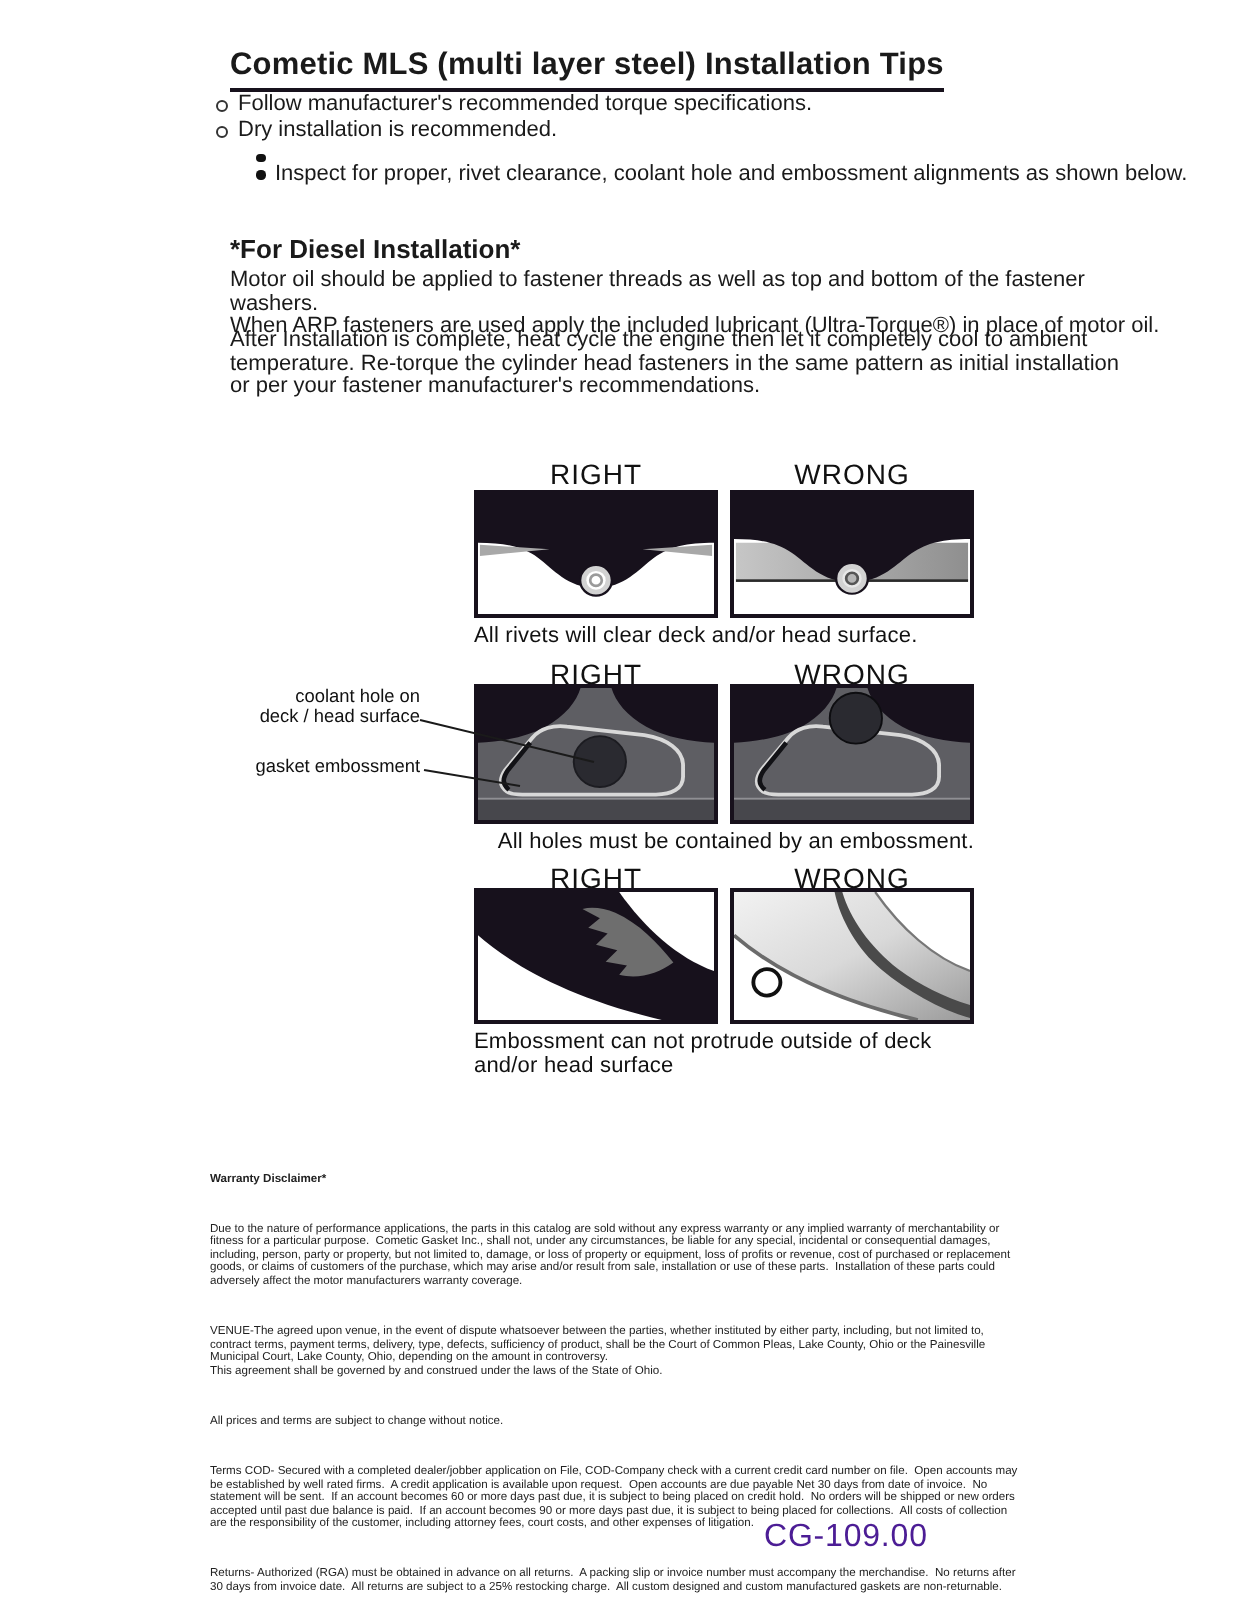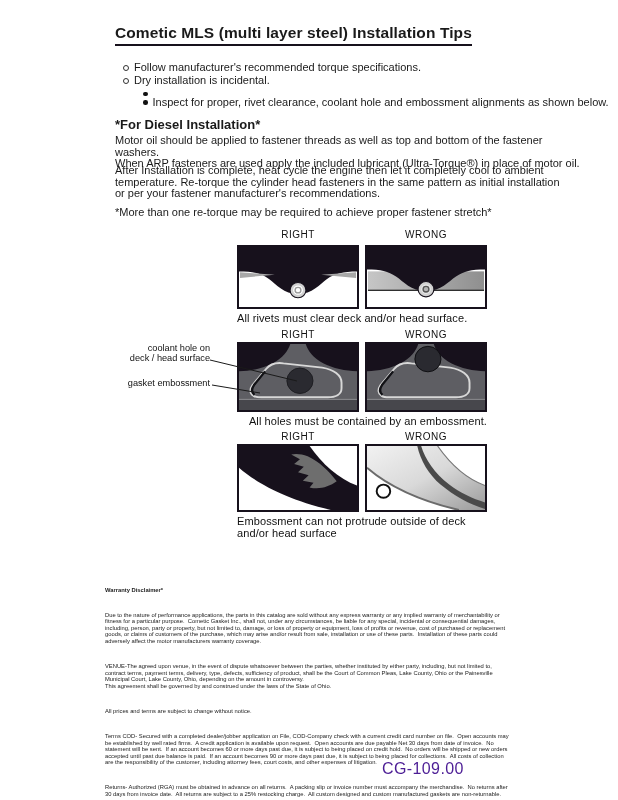--- a/index.html
+++ b/index.html
@@ -6,34 +6,34 @@
   .page{
     position:relative;width:618px;height:800px;background:var(--paper,#fff);
     font-family:"Liberation Sans","DejaVu Sans",sans-serif;color:var(--text,#1a1a1a);
     overflow:hidden;
   }
   .abs{position:absolute;}
   .title{
     margin:0;font-size:15.5px;font-weight:bold;letter-spacing:.1px;
     border-bottom:2px solid var(--ink,#17111c);padding-bottom:2px;display:inline-block;
   }
-  .tips{list-style:none;margin:16px;padding:0;font-size:11px;line-height:13.3px;}
+  .tips{list-style:none;margin:1px;padding:0;font-size:11px;line-height:13.3px;}
   .tips li{display:flex;align-items:flex-start;}
   .b-hollow{
     width:4px;height:4px;border:1px solid #333;border-radius:50%;
     display:inline-block;margin:4px 5px 0 0;flex:none;
   }
   .b-solid{
     width:4.5px;height:4.5px;background:#111;border-radius:50%;
     display:inline-block;margin:4px 5px 0 0;flex:none;
   }
   .subtips{list-style:none;margin:0;padding:0 0 0 20px;}
   .h2{margin:0;font-size:13px;font-weight:bold;}
   .para{margin:0;font-size:11px;line-height:11.6px;white-space:pre-line;}
-  .fig-head{font-size:10px;font-weight:500;letter-spacing:.5px;text-align:center;width:122px;color:#111;}
+  .fig-head{font-size:14px;font-weight:500;letter-spacing:.5px;text-align:center;width:122px;color:#111;}
   .figure{width:118px;border:2px solid var(--ink,#17111c);background:#fff;line-height:0;}
   .figure svg{display:block;}
   .caption{font-size:11px;color:#111;letter-spacing:.1px;}
   .caption.pre{white-space:pre-line;line-height:11.5px;}
   .fig-label{font-size:9.2px;line-height:9.6px;text-align:right;white-space:pre-line;color:#111;}
   .disclaimer{font-size:5.8px;line-height:6.55px;color:#222;white-space:pre;}
   .disclaimer .dh{font-weight:bold;margin:0 0 5px 0;}
   .disclaimer p{margin:0 0 5.5px 0;}
   .footer-code{font-size:16px;letter-spacing:.4px;color:#4c1d95;}
   
@@ -52,42 +52,41 @@
 
   <h1 class="title abs" style="left:115px;top:24px;">Cometic MLS (multi layer steel) Installation Tips</h1>
 
   <ul class="tips abs" style="left:107px;top:45px;width:490px;">
     <li>
       <span class="b-hollow"></span>
       <span>Follow manufacturer's recommended torque specifications.</span>
     </li>
     <li>
       <span class="b-hollow"></span>
-      <span>Dry installation is incidental.</span>
+      <span>Dry installation is recommended.</span>
     </li>
     <li style="display:block;">
       <ul class="subtips">
         <li>
           <span class="b-solid"></span>
         </li>
         <li>
           <span class="b-solid"></span>
           <span>Inspect for proper, rivet clearance, coolant hole and embossment alignments as shown below.</span>
         </li>
       </ul>
     </li>
   </ul>
 
   <h2 class="h2 abs" style="left:115px;top:117px;">*For Diesel Installation*</h2>
   <p class="para abs" style="left:115px;top:135px;width:470px;">Motor oil should be applied to fastener threads as well as top and bottom of the fastener washers.
 When ARP fasteners are used apply the included lubricant (Ultra-Torque®) in place of motor oil.</p>
   <p class="para abs" style="left:115px;top:165px;width:470px;">After Installation is complete, heat cycle the engine then let it completely cool to ambient
 temperature. Re-torque the cylinder head fasteners in the same pattern as initial installation
 or per your fastener manufacturer's recommendations.</p>
-  <p class="para abs" style="left:115px;top:207px;width:470px;">*More than one re-torque may be required to achieve proper fastener stretch*</p>
 
   <div class="fig-head abs" style="left:237px;top:229px;">RIGHT</div>
   <div class="fig-head abs" style="left:365px;top:229px;">WRONG</div>
 
   <div class="figure abs" style="left:237px;top:245px;">
     <svg width="118" height="60" viewBox="0 0 122 64" preserveAspectRatio="none">
       <rect class="f-paper" x="0" y="0" width="122" height="64"></rect>
       <path class="f-ink" d="M0,0 H122 V26 C108,26 99,28 91,34 C83,40 76,50 61,50 C46,50 39,40 31,34 C23,28 14,26 0,26 Z"></path>
       <path class="f-deck" d="M1,27 L37,29.5 L1,33 Z"></path>
       <path class="f-deck" d="M121,27 L85,29.5 L121,33 Z"></path>
@@ -107,21 +106,21 @@
       <rect class="f-paper" x="0" y="0" width="122" height="64"></rect>
       <rect x="1" y="26" width="120" height="20" fill="url(#g1w)"></rect>
       <rect x="1" y="45.5" width="120" height="1.4" fill="#2a2a2a"></rect>
       <rect x="1" y="47" width="120" height="16" class="f-paper"></rect>
       <path class="f-ink" d="M0,0 H122 V24 C108,24 100,26 92,31.5 C84,37 77,47 61,47 C45,47 38,37 30,31.5 C22,26 14,24 0,24 Z"></path>
       <circle cx="61" cy="45" r="8.2" fill="#d2d2d2" stroke="#17111c" stroke-width="1.2"></circle>
       <circle cx="61" cy="45" r="5" fill="#e8e8e8"></circle>
       <circle cx="61" cy="45" r="3" fill="#b5b5b5" stroke="#555555" stroke-width="1.4"></circle>
     </svg>
   </div>
-  <div class="caption abs" style="left:237px;top:312px;">All rivets must clear deck and/or head surface.</div>
+  <div class="caption abs" style="left:237px;top:312px;">All rivets will clear deck and/or head surface.</div>
 
   <div class="fig-head abs" style="left:237px;top:329px;">RIGHT</div>
   <div class="fig-head abs" style="left:365px;top:329px;">WRONG</div>
 
   <div class="fig-label abs" style="left:100px;top:344px;width:110px;">coolant hole on
 deck / head surface</div>
   <div class="fig-label abs" style="left:100px;top:379px;width:110px;">gasket embossment</div>
 
   <div class="figure abs" style="left:237px;top:342px;">
     <svg width="118" height="66" viewBox="0 0 122 70" preserveAspectRatio="none">

